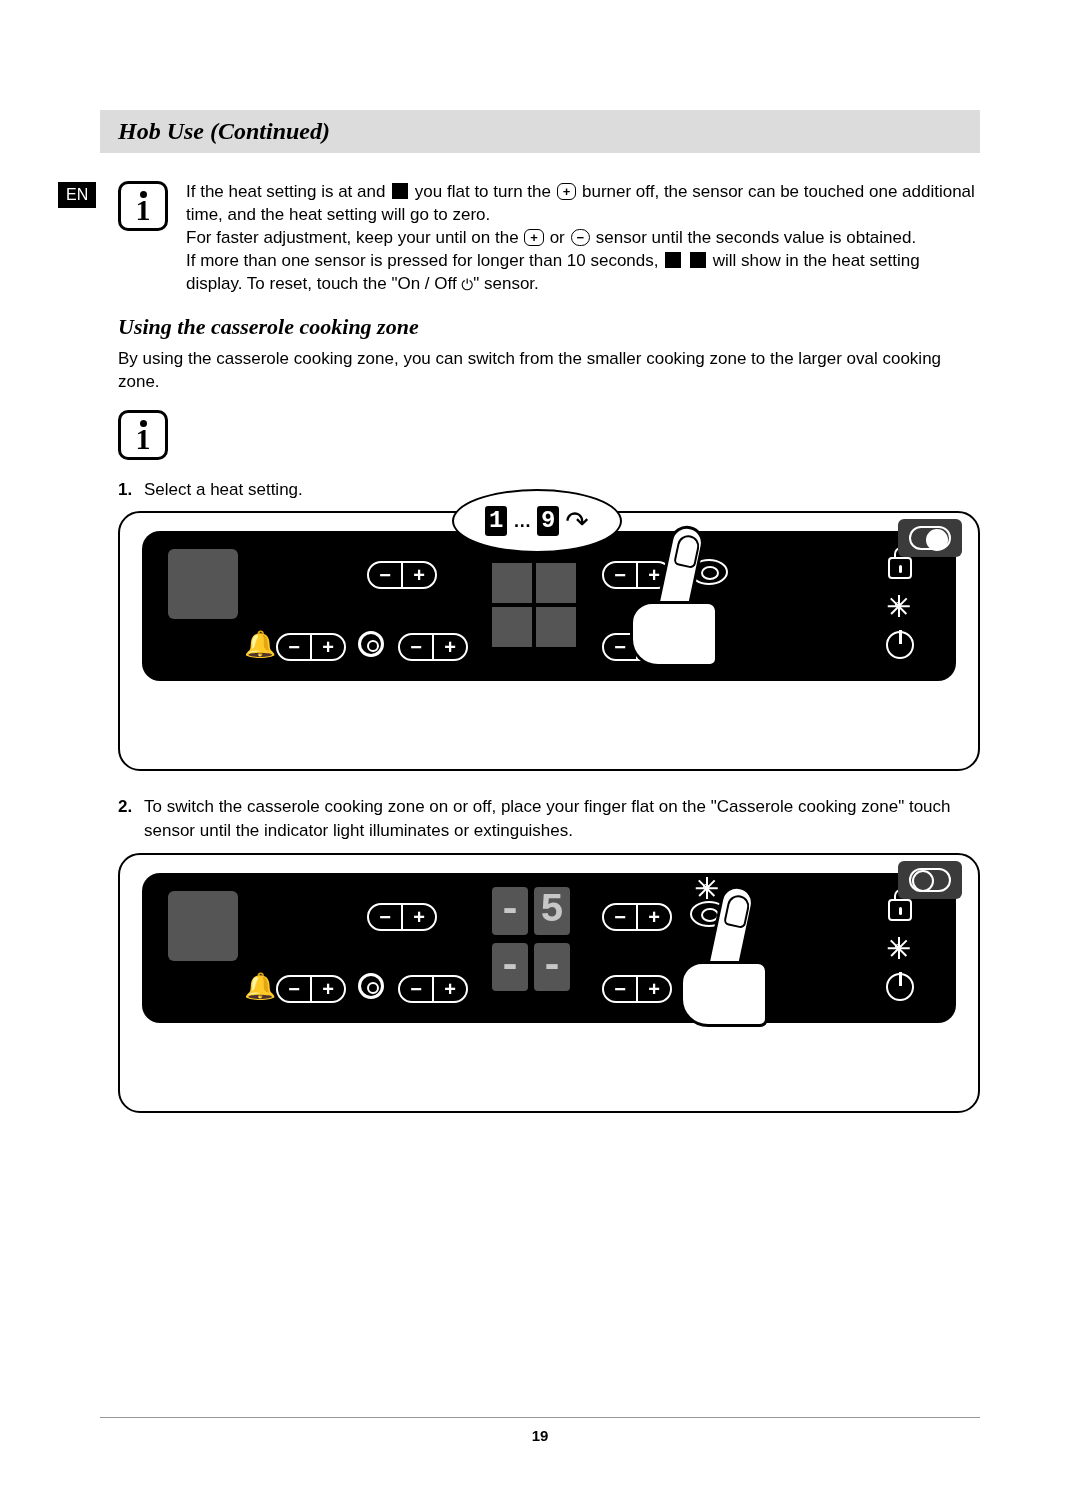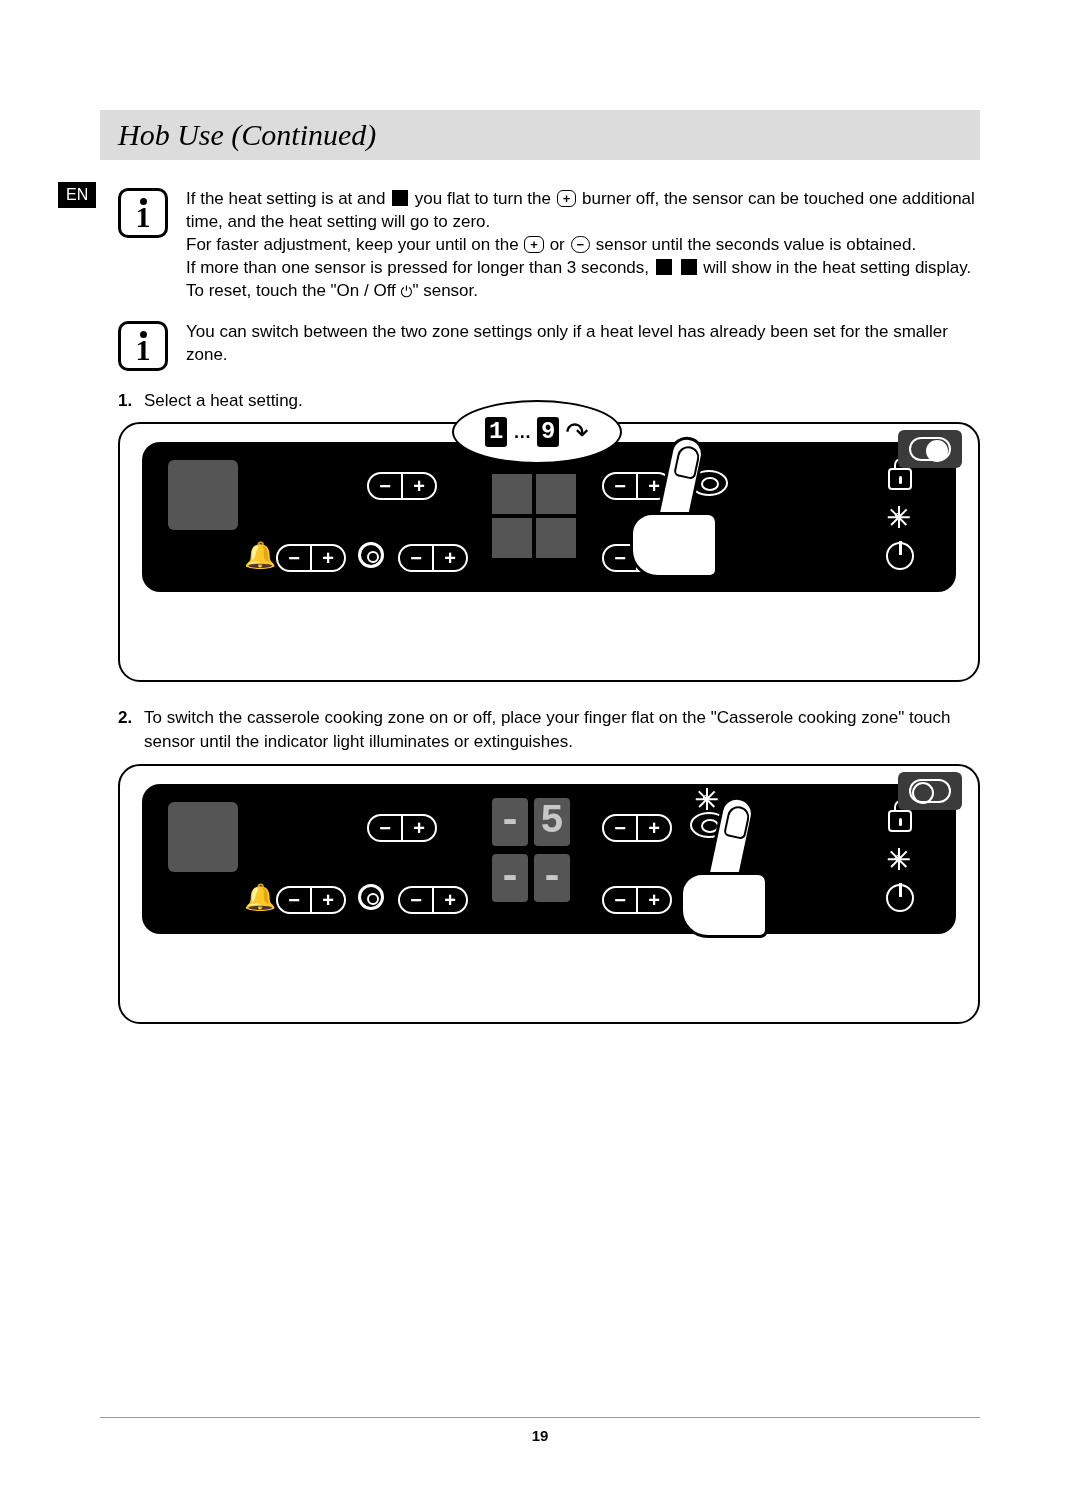--- a/index.html
+++ b/index.html
@@ -15,22 +15,22 @@
     padding: 110px 100px 0 100px;
   }
   .title-bar {
     background: #dcdcdc;
     padding: 8px 18px;
     margin-bottom: 28px;
   }
   .title-bar h1 {
     font-family: Georgia, 'Times New Roman', serif;
     font-style: italic;
-    font-weight: normal;
-    font-size: 30px;
+    font-weight: bold;
+    font-size: 24px;
   }
   .lang-badge {
     position: absolute;
     left: 58px;
     top: 182px;
     background: #000;
     color: #fff;
     font-size: 16px;
     padding: 4px 8px;
   }
@@ -225,31 +225,32 @@
   <div class="lang-badge">EN</div>
 
   <div class="info-row">
     <div class="info-icon">
       <div class="dot"></div>
         <div class="stem">1</div>
     </div>
     <div class="info-text">
       <span>If the heat setting is at and </span><span class="inline-block"></span><span> you flat to turn the </span><span class="pm-box">+</span><span> burner off, the sensor can be touched one additional time, and the heat setting will go to zero.</span><br>
       <span>For faster adjustment, keep your until on the </span><span class="pm-box">+</span><span> or </span><span class="pm-box pm-box-pill">−</span><span> sensor until the seconds value is obtained.</span><br>
-      <span>If more than one sensor is pressed for longer than 3 seconds, </span><span class="inline-block"></span> <span class="inline-block"></span><span> will show in the heat setting display. To reset, touch the "On / Off </span><span class="pwr">⏻</span><span>" sensor.</span>
+      <span>If more than one sensor is pressed for longer than 10 seconds, </span><span class="inline-block"></span> <span class="inline-block"></span><span> will show in the heat setting display. To reset, touch the "On / Off </span><span class="pwr">⏻</span><span>" sensor.</span>
     </div>
   </div>
 
+  <h2 class="section">Using the casserole cooking zone</h2>
+  <p class="body">By using the casserole cooking zone, you can switch from the smaller cooking zone to the larger oval cooking zone.</p>
 
   <div class="info-row">
     <div class="info-icon">
       <div class="dot"></div>
         <div class="stem">1</div>
     </div>
-    <div class="info-text">You can switch between the two zone settings only if a heat level has already been set for the smaller zone.</div>
   </div>
 
   <ol class="steps">
     <li>
       <span class="num">1.</span>
       <span>Select a heat setting.</span>
     </li>
   </ol>
 
   <div class="figure-box">

